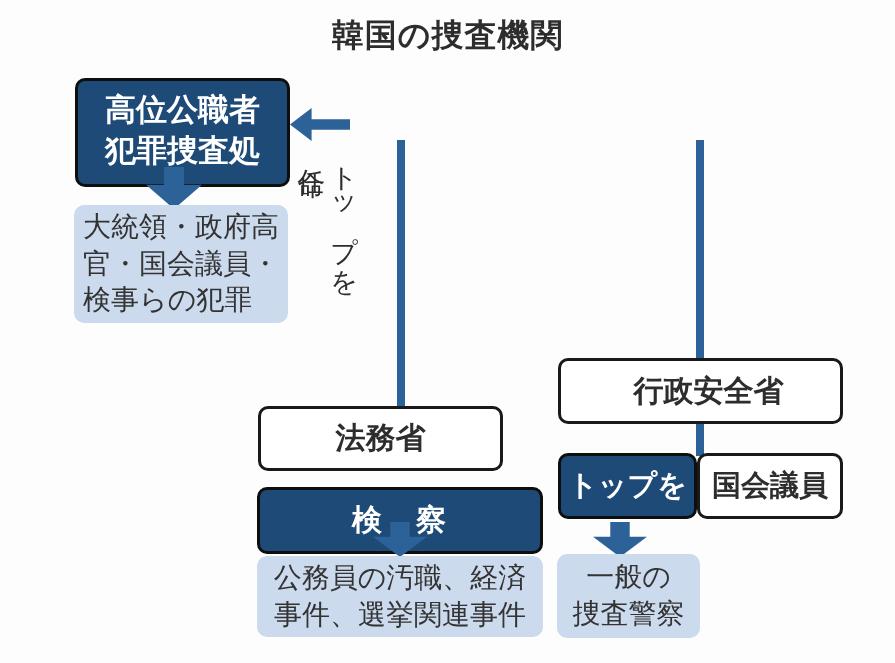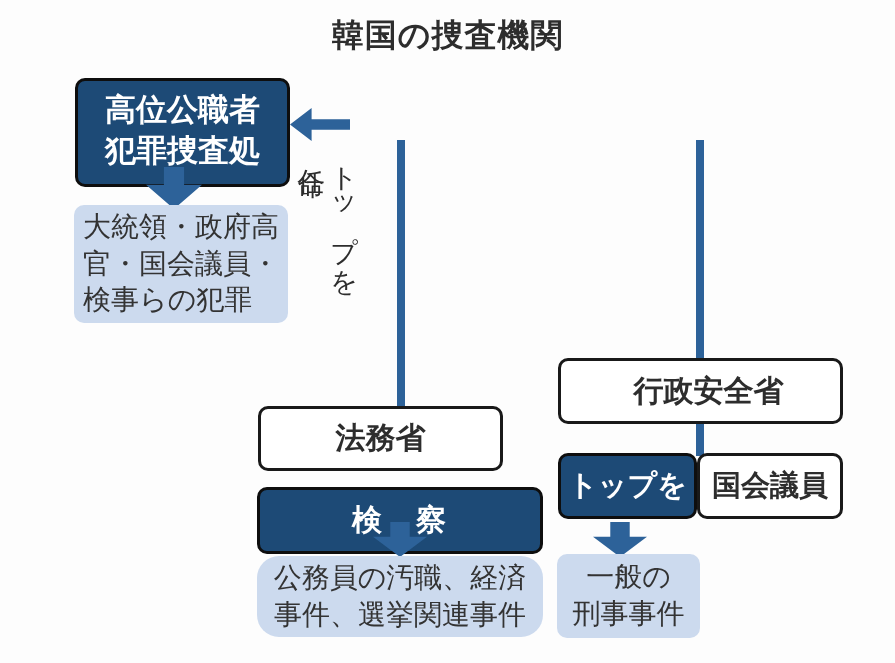--- a/index.html
+++ b/index.html
@@ -70,21 +70,21 @@
   .b-interior  { left: 558px; top: 358px; width: 285px; height: 66px; padding-left: 16px; }
   .b-prosecution { left: 257px; top: 453px; width: 286px; height: 67px;
                    letter-spacing: 2px; margin-top: 34px; }
   .b-inv-police  { left: 558px; top: 453px; width: 139px; height: 66px;
                    font-size: 29px; }
   .b-gen-police  { left: 697px; top: 453px; width: 146px; height: 66px;
                    font-size: 29px; }
   .b-cio-scope   { left: 74px;  top: 205px; width: 214px; height: 118px;
                    justify-content: flex-start; text-align: left;
                    padding: 4px 6px 4px 9px; }
-  .b-pros-scope  { left: 257px; top: 556px; width: 286px; height: 81px; border-radius: 22px; }
+  .b-pros-scope  { left: 257px; top: 556px; width: 286px; height: 81px; }
   .b-police-scope{ left: 557px; top: 554px; width: 143px; height: 84px; }
   
   .vline {
     position: absolute;
     width: 8px;
     background: var(--blue);
     top: 140px;
     height: 316px;
   }
   .vline-justice  { left: 397px; }
@@ -145,15 +145,15 @@
 
   <div class="box box-navy b-prosecution">検　察</div>
   <div class="box box-navy b-inv-police">トップを</div>
   <div class="box box-white b-gen-police">国会議員</div>
 
   <div class="arrow-down arrow-d2"></div>
   <div class="arrow-down arrow-d3"></div>
   <div class="box box-light b-pros-scope">公務員の汚職、経済
 事件、選挙関連事件</div>
   <div class="box box-light b-police-scope">一般の
-刑事事件</div>
+捜査警察</div>
 
 </div>
 
 </body></html>

